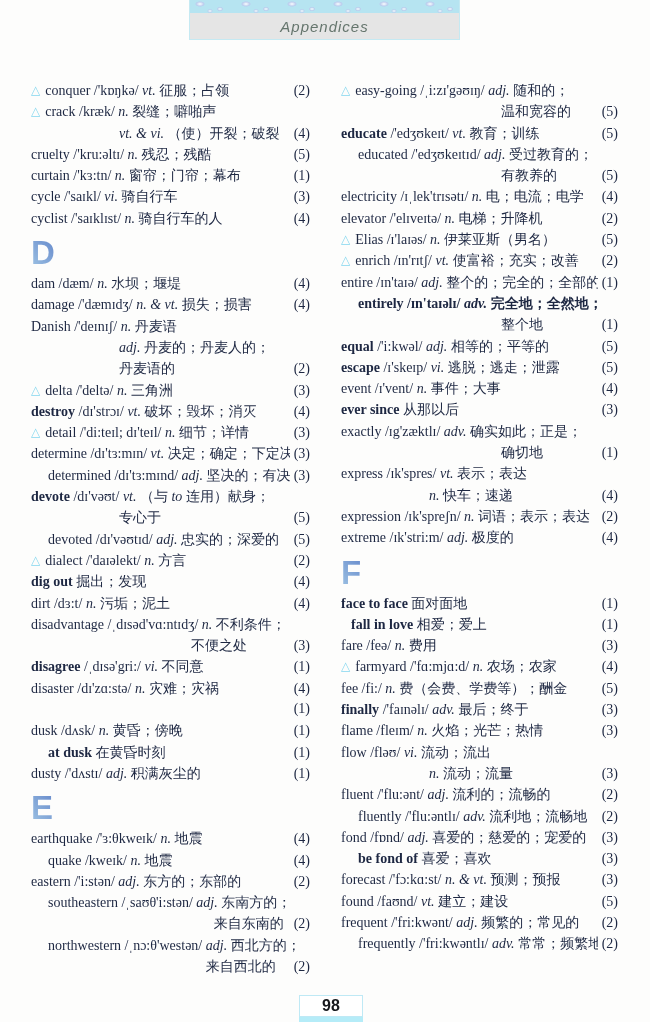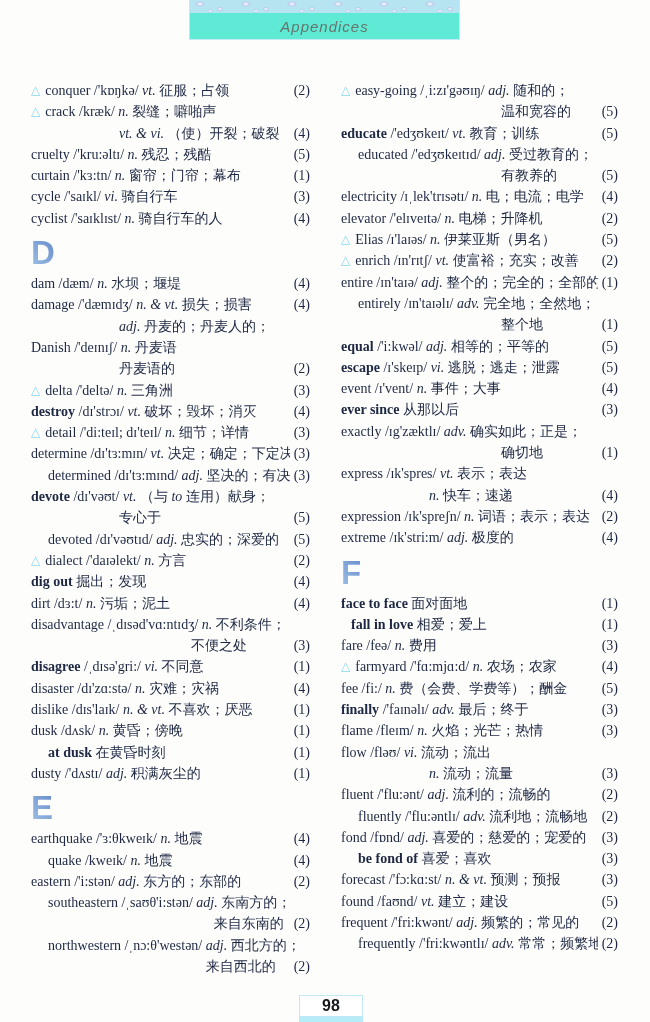--- a/index.html
+++ b/index.html
@@ -4,21 +4,21 @@
 <style>
   html,body{margin:0;padding:0;}
   body{
     width:650px;height:1022px;position:relative;overflow:hidden;
     background:#fdfdfc;
     font-family:"Liberation Serif", serif;
   }
   
   .hdr{
     position:absolute;left:189px;top:0;width:271px;height:40px;
-    border:1px solid #c5e9f2;border-top:none;background:#5eead4;
+    border:1px solid #c5e9f2;border-top:none;background:#e5e5e5;
     box-sizing:border-box;
   }
   .hdr-band{
     position:absolute;left:0;top:0;width:100%;height:13px;
     background-color:#b6e4f1;
     background-image:
       radial-gradient(ellipse 7px 4px at 10px 4px, rgba(255,255,255,.95), rgba(188,196,236,.75) 55%, rgba(182,228,241,0) 72%),
       radial-gradient(ellipse 5px 3px at 30px 9px, rgba(255,255,255,.9), rgba(188,196,236,.65) 55%, rgba(182,228,241,0) 72%),
       radial-gradient(ellipse 4px 3px at 20px 11px, rgba(255,255,255,.85), rgba(188,196,236,.55) 55%, rgba(182,228,241,0) 72%);
     background-size:46px 13px;background-repeat:repeat;
@@ -103,26 +103,26 @@
     </div>
     <div class="letter">D</div>
     <div class="line" style="padding-left: 0px;">
       <span class="txt"><span>dam /dæm/ </span><span class="i">n.</span><span> 水坝；堰堤</span></span>
       <span class="num">(4)</span>
     </div>
     <div class="line" style="padding-left: 0px;">
       <span class="txt"><span>damage /'dæmɪdʒ/ </span><span class="i">n. &amp; vt.</span><span> 损失；损害</span></span>
       <span class="num">(4)</span>
     </div>
+    <div class="line" style="padding-left: 0px;">
+      <span class="txt"><span>Danish /'deɪnɪʃ/ </span><span class="i">n.</span><span> 丹麦语</span></span>
+    </div>
     <div class="line" style="padding-left: 88px;">
       <span class="txt"><span class="i">adj.</span><span> 丹麦的；丹麦人的；</span></span>
     </div>
-    <div class="line" style="padding-left: 0px;">
-      <span class="txt"><span>Danish /'deɪnɪʃ/ </span><span class="i">n.</span><span> 丹麦语</span></span>
-    </div>
     <div class="line" style="padding-left: 88px;">
       <span class="txt"><span>丹麦语的</span></span>
       <span class="num">(2)</span>
     </div>
     <div class="line" style="padding-left: 0px;">
       <span class="tri">△</span>
       <span class="txt"><span>delta /'deltə/ </span><span class="i">n.</span><span> 三角洲</span></span>
       <span class="num">(3)</span>
     </div>
     <div class="line" style="padding-left: 0px;">
@@ -175,21 +175,20 @@
     </div>
     <div class="line" style="padding-left: 0px;">
       <span class="txt"><span class="b">disagree</span><span> /ˌdɪsə'gri:/ </span><span class="i">vi.</span><span> 不同意</span></span>
       <span class="num">(1)</span>
     </div>
     <div class="line" style="padding-left: 0px;">
       <span class="txt"><span>disaster /dɪ'zɑ:stə/ </span><span class="i">n.</span><span> 灾难；灾祸</span></span>
       <span class="num">(4)</span>
     </div>
     <div class="line" style="padding-left: 0px;">
-      <span class="txt"><span>dislike /dɪs'laɪk/ </span><span class="i">n. &amp; vt.</span><span> 不喜欢；厌恶</span></span>
       <span class="num">(1)</span>
     </div>
     <div class="line" style="padding-left: 0px;">
       <span class="txt"><span>dusk /dʌsk/ </span><span class="i">n.</span><span> 黄昏；傍晚</span></span>
       <span class="num">(1)</span>
     </div>
     <div class="line" style="padding-left: 17px;">
       <span class="txt"><span class="b">at dusk</span><span> 在黄昏时刻</span></span>
       <span class="num">(1)</span>
     </div>
@@ -260,21 +259,21 @@
     </div>
     <div class="line" style="padding-left: 0px;">
       <span class="tri">△</span>
       <span class="txt"><span>enrich /ɪn'rɪtʃ/ </span><span class="i">vt.</span><span> 使富裕；充实；改善</span></span>
       <span class="num">(2)</span>
     </div>
     <div class="line" style="padding-left: 0px;">
       <span class="txt"><span>entire /ɪn'taɪə/ </span><span class="i">adj.</span><span> 整个的；完全的；全部的</span></span>
       <span class="num">(1)</span>
     </div>
-    <div class="line" style="padding-left: 17px;">
+    <div class="line" style="padding-left: 17px; font-weight: bold;">
       <span class="txt"><span>entirely /ɪn'taɪəlɪ/ </span><span class="i">adv.</span><span> 完全地；全然地；</span></span>
     </div>
     <div class="line" style="padding-left: 160px;">
       <span class="txt"><span>整个地</span></span>
       <span class="num">(1)</span>
     </div>
     <div class="line" style="padding-left: 0px;">
       <span class="txt"><span class="b">equal</span><span> /'i:kwəl/ </span><span class="i">adj.</span><span> 相等的；平等的</span></span>
       <span class="num">(5)</span>
     </div>

